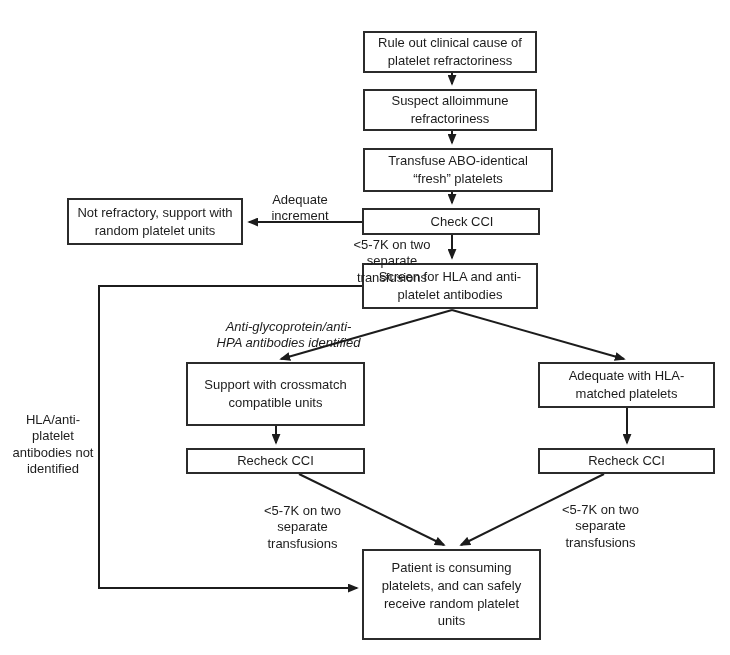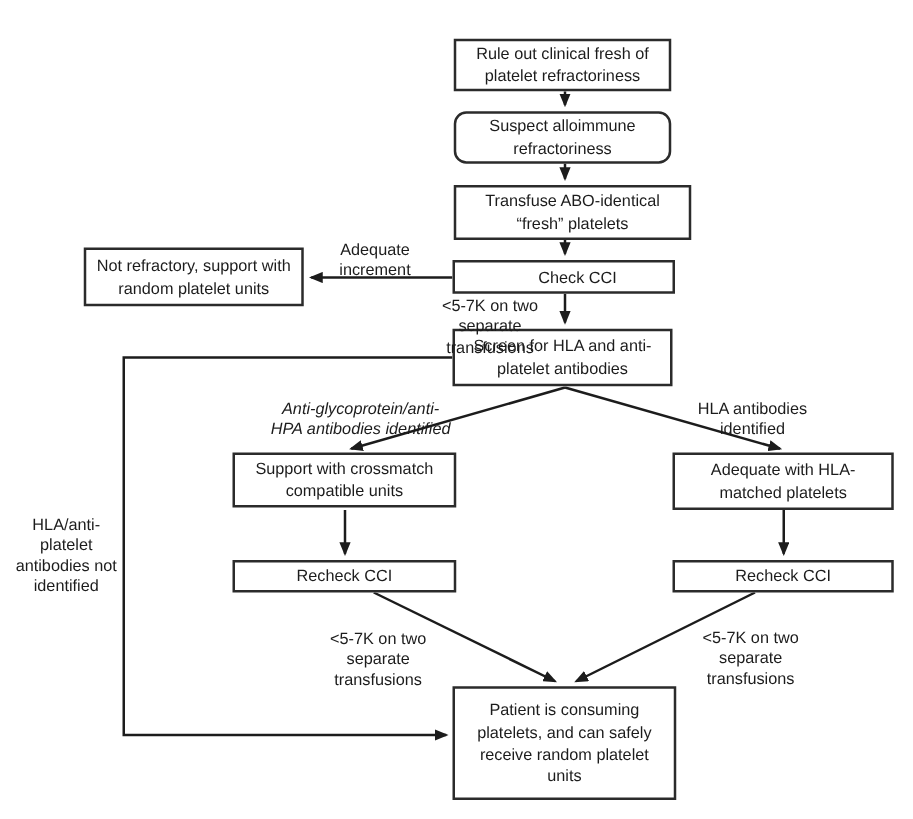--- a/index.html
+++ b/index.html
@@ -65,49 +65,48 @@
       <line x1="452" y1="310" x2="281" y2="359" marker-end="url(#ah)"></line>
       <line x1="452" y1="310" x2="624" y2="359" marker-end="url(#ah)"></line>
       <line x1="276" y1="408" x2="276" y2="443" marker-end="url(#ah)"></line>
       <line x1="627" y1="408" x2="627" y2="443" marker-end="url(#ah)"></line>
       <line x1="299" y1="474" x2="444" y2="545" marker-end="url(#ah)"></line>
       <line x1="604" y1="474" x2="461" y2="545" marker-end="url(#ah)"></line>
       <path d="M362,286 L99,286 L99,588 L357,588" marker-end="url(#ah)"></path>
     </g>
   </svg>
 
-  <div class="node" style="left:363px; top:31px; width:174px; height:42px;">Rule out clinical fresh of platelet refractoriness</div>
+  <div class="node" style="left:363px; top:31px; width:174px; height:42px;">Rule out clinical cause of platelet refractoriness</div>
 
-  <div class="node" style="left:363px; top:89px; width:174px; height:42px;border-radius:10px;">Suspect alloimmune refractoriness</div>
+  <div class="node" style="left:363px; top:89px; width:174px; height:42px;">Suspect alloimmune refractoriness</div>
 
   <div class="node" style="left:363px; top:148px; width:190px; height:44px;">Transfuse ABO-identical “fresh” platelets</div>
 
   <div class="node" style="left:362px; top:208px; width:178px; height:27px;padding-left:28px;">Check CCI</div>
 
   <div class="node" style="left:67px; top:198px; width:176px; height:47px;">Not refractory, support with random platelet units</div>
 
   <div class="node" style="left:362px; top:263px; width:176px; height:46px;">Screen for HLA and anti-platelet antibodies</div>
 
-  <div class="node" style="left:186px; top:362px; width:179px; height:44px;text-align:center;">Support with crossmatch compatible units</div>
+  <div class="node" style="left:186px; top:362px; width:179px; height:64px;text-align:center;">Support with crossmatch compatible units</div>
 
   <div class="node" style="left:538px; top:362px; width:177px; height:46px;">Adequate with HLA-matched platelets</div>
 
   <div class="node" style="left:186px; top:448px; width:179px; height:26px;">Recheck CCI</div>
 
   <div class="node" style="left:538px; top:448px; width:177px; height:26px;">Recheck CCI</div>
 
   <div class="node" style="left:362px; top:549px; width:179px; height:91px;">Patient is consuming platelets, and can safely receive random platelet units</div>
 
   <div class="edge-label" style="left:256px; top:192px; width:88px;">Adequate increment</div>
 
   <div class="edge-label" style="left:336px; top:237px; width:112px;">&lt;5-7K on two separate transfusions</div>
 
   <div class="edge-label" style="left:216px; top:319px; width:145px;font-style:italic;">Anti-glycoprotein/anti-HPA antibodies identified</div>
 
-  <div class="edge-label" style="left:546px; top:319px; width:112px;">HLA antibodies identified</div>
 
   <div class="edge-label" style="left:8px; top:412px; width:90px;">HLA/anti-platelet antibodies not identified</div>
 
   <div class="edge-label" style="left:245px; top:503px; width:115px;">&lt;5-7K on two separate transfusions</div>
 
   <div class="edge-label" style="left:543px; top:502px; width:115px;">&lt;5-7K on two separate transfusions</div>
 
 </div>
 
 </body></html>

